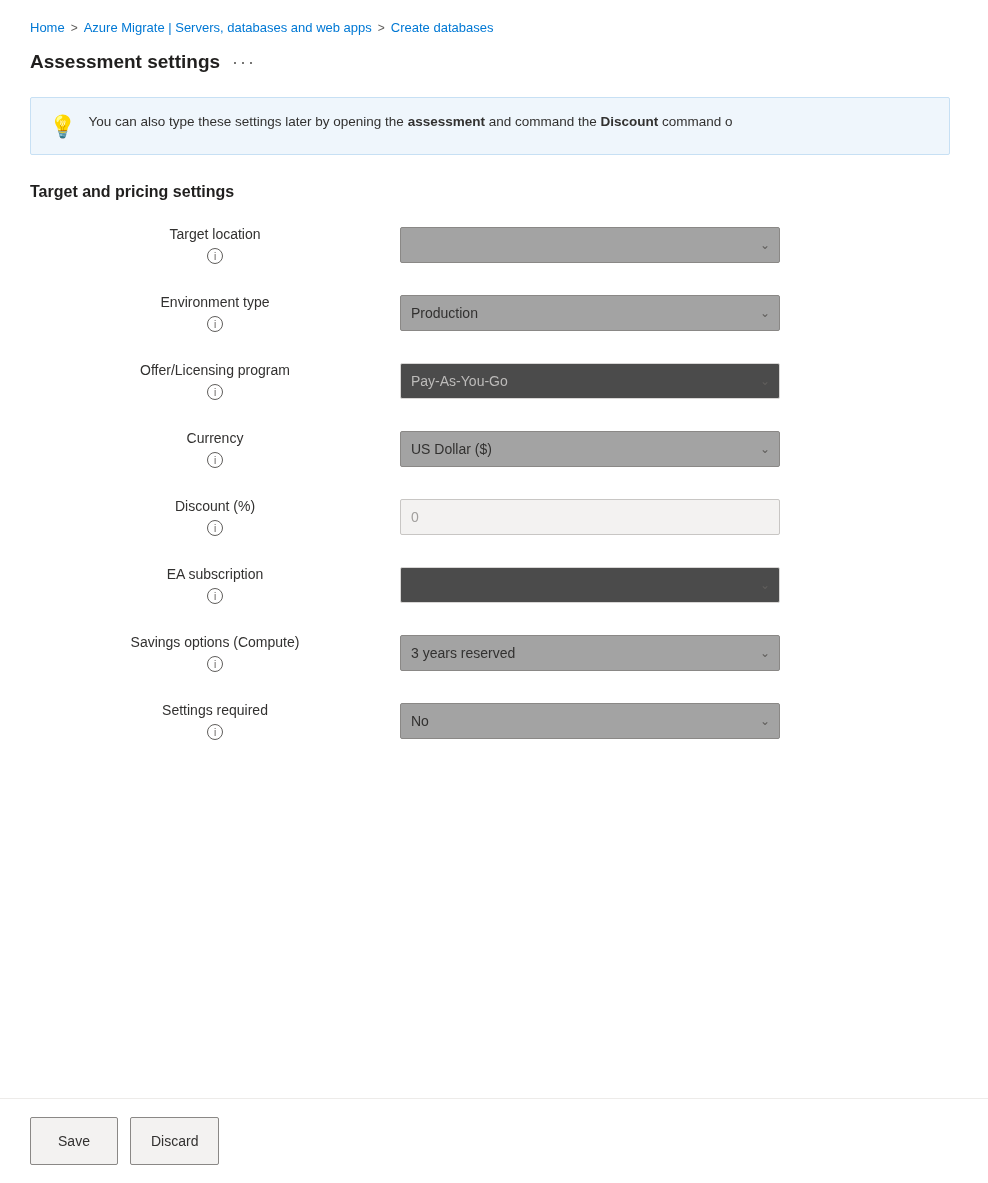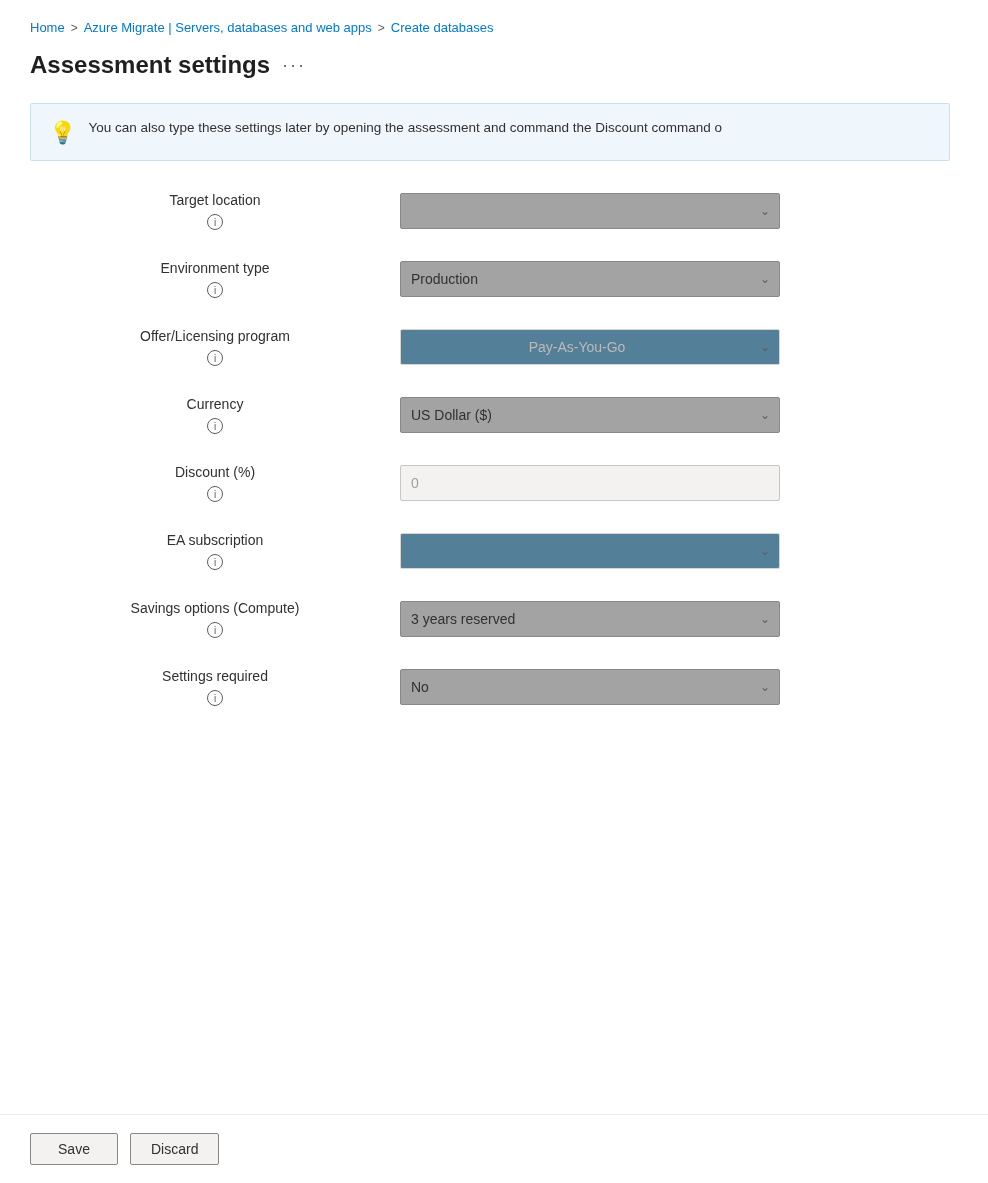--- a/index.html
+++ b/index.html
@@ -35,21 +35,21 @@
       color: #605e5c;
       font-size: 12px;
     }
     .page-header {
       display: flex;
       align-items: center;
       gap: 12px;
       margin-bottom: 24px;
     }
     .page-title {
-      font-size: 24px;
+      font-size: 19px;
       font-weight: 600;
       color: #201f1e;
     }
     .page-menu-icon {
       font-size: 18px;
       color: #605e5c;
       cursor: pointer;
       letter-spacing: 2px;
     }
     .info-banner {
@@ -66,21 +66,21 @@
     .bulb-icon {
       font-size: 22px;
       flex-shrink: 0;
       margin-top: 2px;
     }
     .info-banner-text {
       font-size: 13.5px;
       color: #323130;
       line-height: 1.5;
     }
-    .info-banner-text strong { font-weight: 400; }
+    .info-banner-text strong { font-weight: 700; }
     .section-title {
       font-size: 16px;
       font-weight: 700;
       color: #201f1e;
       margin-bottom: 22px;
     }
     .form-section {
       max-width: 820px;
     }
     .form-row {
@@ -128,25 +128,24 @@
       background: #a3a3a3;
       padding: 0 36px 0 10px;
       font-size: 14px;
       color: #323130;
       appearance: none;
       -webkit-appearance: none;
       cursor: pointer;
       outline: none;
     }
     .select-field.disabled-field {
-      background: #0c4a6e;
+      background: #000000;
       color: #a19f9d;
       cursor: default;
       border-color: #c8c6c4;
-      text-align: center;
     }
     .select-wrapper .chevron {
       position: absolute;
       right: 10px;
       top: 50%;
       transform: translateY(-50%);
       pointer-events: none;
       font-size: 12px;
       color: #605e5c;
     }
@@ -163,21 +162,21 @@
     }
     .footer {
       border-top: 1px solid #edebe9;
       padding: 18px 30px;
       display: flex;
       gap: 12px;
       align-items: center;
       background: #fff;
     }
     .btn {
-      height: 32px;
+      height: 48px;
       min-width: 88px;
       border: 1px solid #8a8886;
       border-radius: 2px;
       background: #f3f2f1;
       font-size: 14px;
       color: #323130;
       cursor: pointer;
       padding: 0 20px;
       display: inline-flex;
       align-items: center;
@@ -203,20 +202,21 @@
   </div>
 
   <div class="info-banner">
     <span class="bulb-icon">💡</span>
     <div class="info-banner-text">
       <span>You can also type these settings later by opening the </span><strong>assessment</strong><span> and command the </span><strong>Discount</strong><span> command o</span>
     </div>
   </div>
 
   <div class="form-section">
+    <div class="section-title">Target and pricing settings</div>
 
     <div class="form-row">
       <div class="form-label">
         <span>Target location</span>
         <span class="info-circle">i</span>
       </div>
       <div class="form-control">
         <div class="select-wrapper">
           <select class="select-field">
             <option value=""></option>

